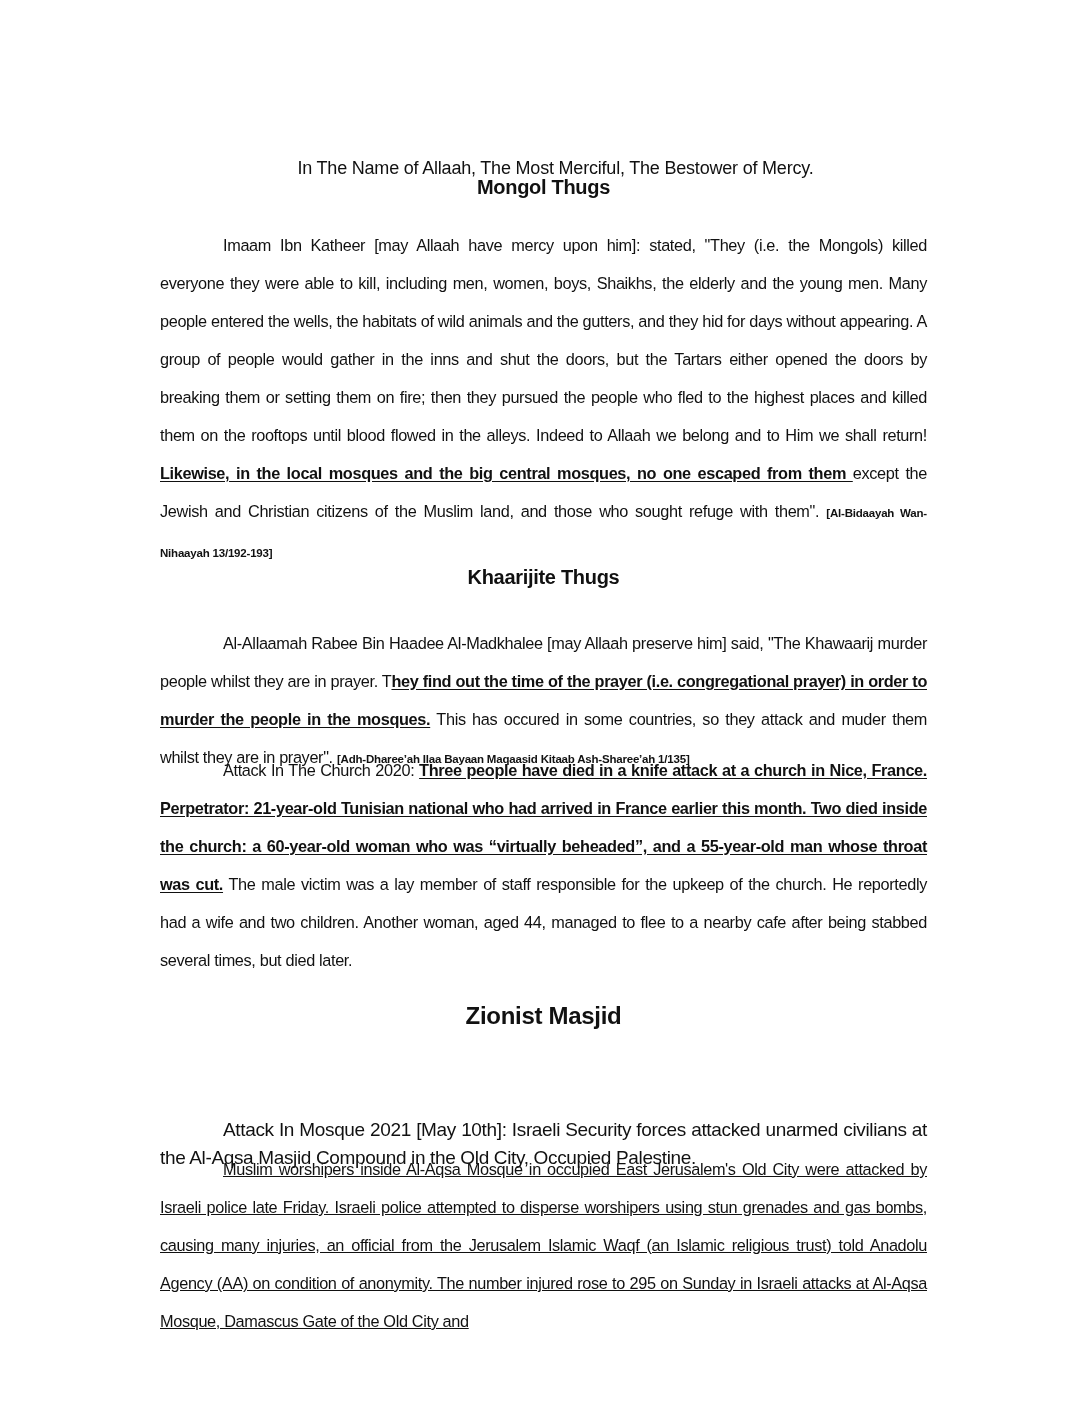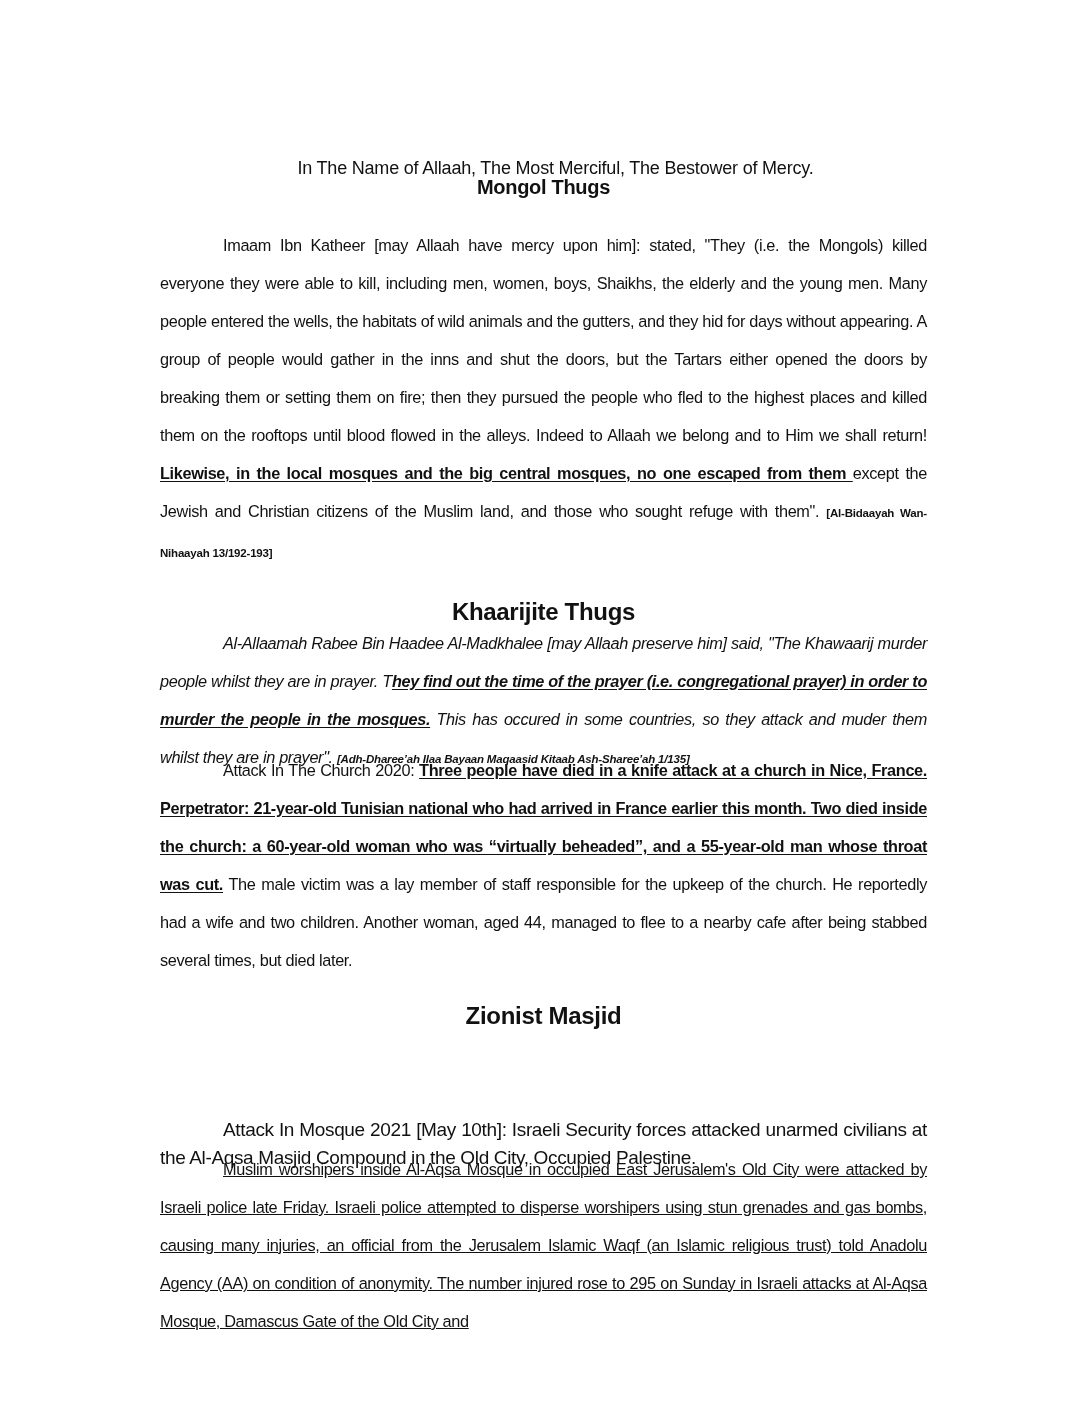--- a/index.html
+++ b/index.html
@@ -12,32 +12,32 @@
     .center { text-align: center; }
     .opening {
       position: absolute; top: 130px; left: 12px; width: 767px;
       font-size: 18px; letter-spacing: -0.2px; margin-top: 28px;
     }
     .h2 {
       position: absolute; left: 0; width: 767px; text-align: center;
       font-weight: bold; letter-spacing: -0.3px;
     }
     .h-mongol { top: 176px; font-size: 20px; }
-    .h-khaar { top: 598px; font-size: 24px; }
+    .h-khaar { top: 566px; font-size: 20px; }
     .h-zion { top: 1002px; font-size: 24px; }
     .para {
       position: absolute; left: 0; width: 767px;
       font-size: 16.3px; line-height: 38px; text-align: justify;
       letter-spacing: -0.35px; word-spacing: 0px;
     }
     .para .indent { display: inline-block; width: 63px; }
     .u { font-weight: bold; text-decoration: underline; text-underline-offset: 2px; }
     .ref { font-weight: bold; font-size: 11.5px; letter-spacing: -0.2px; }
     .p1 { top: 226px; }
-    .p2 { top: 624px; font-style: italic; }
+    .p2 { top: 624px; }
     .p3 { top: 751px; }
     .p4 { top: 1116px; font-size: 19px; line-height: 28px; }
     .p5 { top: 1150px; text-decoration: underline; }
   </style>
 </head>
 <body>
 
 <div class="page">
 
   <div class="opening center">In The Name of Allaah, The Most Merciful, The Bestower of Mercy.</div>

